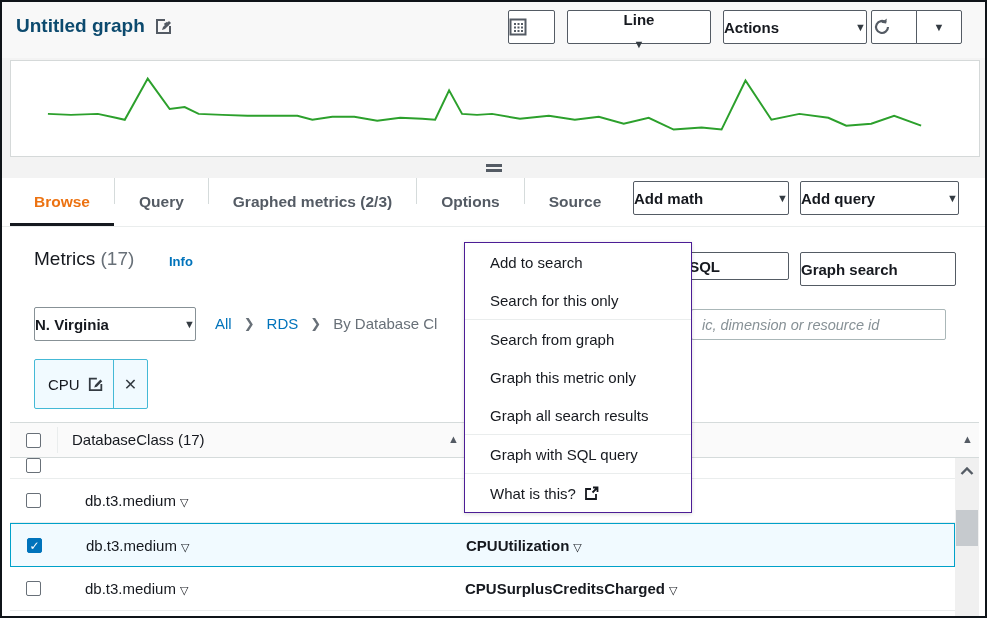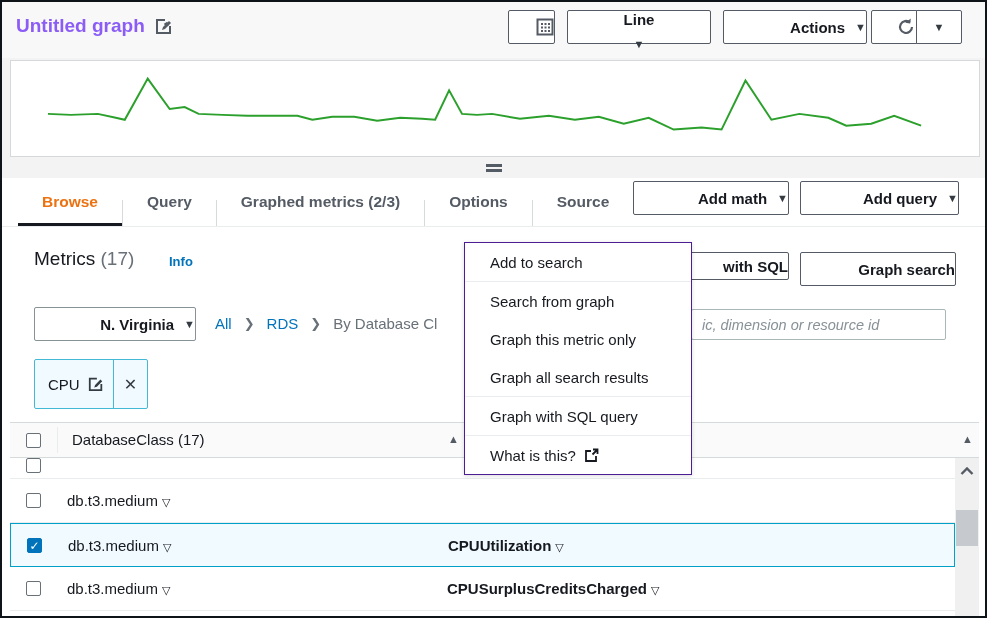--- a/index.html
+++ b/index.html
@@ -4,38 +4,38 @@
 <style>
   * { box-sizing: border-box; margin: 0; padding: 0; }
   html,body { background:#fff; }
   body { font-family: "Liberation Sans", "DejaVu Sans", sans-serif; color:#16191f; }
   #screen {
     position: relative; width: 987px; height: 618px;
     border: 2px solid #0f1419; overflow: hidden; background:#fff;
   }
   
   .topbar { position:absolute; left:0; top:0; width:100%; height:56px; background:#f8f8f8; }
-  .title { position:absolute; left:14px; top:13px; font-size:19px; font-weight:bold; color:#8b5cf6; }
+  .title { position:absolute; left:14px; top:13px; font-size:19px; font-weight:bold; color:#0c4a6e; }
   .title-edit { position:absolute; left:153px; top:15px; width:18px; height:18px; cursor:pointer; }
   .btn {
     position:absolute; background:#fff; border:1px solid #545b64; border-radius:2px;
-    display:flex; align-items:center; justify-content:flex-end; gap:10px;
+    display:flex; align-items:center; justify-content:space-between; gap:10px;
     font-size:15px; font-weight:bold; color:#16191f; cursor:pointer; height:34px; top:8px;
   }
   .caret { font-size:11px; color:#343b42; }
   .split-caret { justify-content:center; }
   
   .gray-strip { position:absolute; left:0; top:56px; width:100%; height:120px; background:#f3f3f3; }
   .chart-panel { position:absolute; left:8px; top:58px; width:970px; height:97px; background:#fff; border:1px solid #d5d9d9; }
   .chart-panel svg { display:block; width:100%; height:100%; }
   .resize-handle { position:absolute; left:484px; top:162px; width:16px; height:9px; cursor:row-resize; }
   .resize-handle i { display:block; height:2.5px; background:#545b64; margin-bottom:2.5px; }
   
   .tabs-zone { position:absolute; left:0; top:176px; width:100%; height:49px; background:#fff; border-bottom:1px solid #eaeded; }
-  .tabs { position:absolute; left:16px; top:0; height:48px; display:flex; align-items:flex-end; }
+  .tabs { position:absolute; left:8px; top:0; height:48px; display:flex; align-items:flex-start; }
   .tab { position:relative; height:48px; display:flex; align-items:center; padding:0 24px; font-size:15.5px; font-weight:bold; color:#545b64; cursor:pointer; white-space:nowrap; }
   .tab.active { color:#ec7211; }
   .tab.active::after { content:""; position:absolute; left:0; right:0; bottom:0; height:3px; background:#16191f; }
   .tab-divider { width:1px; height:26px; background:#d5dbdb; }
   .add-math-btn { left:631px; width:156px; top:179px; position:absolute; z-index:3; }
   .add-query-btn { left:798px; width:159px; top:179px; position:absolute; z-index:3; }
   
   .heading { position:absolute; left:32px; top:246px; font-size:19px; }
   .heading b { font-weight:normal; }
   .heading .count { color:#687078; font-weight:normal; }
@@ -68,21 +68,21 @@
   .sort1 { position:absolute; left:438px; top:10px; font-size:11px; color:#545b64; }
   .sort2 { position:absolute; left:952px; top:10px; font-size:11px; color:#545b64; }
   .tbl-body { position:absolute; left:8px; top:456px; width:945px; height:160px; background:#fff; }
   .partial-row { position:relative; height:21px; border-bottom:1px solid #eaeded; overflow:hidden; }
   .partial-row .cb { position:absolute; left:16px; top:0px; }
   .row { position:relative; height:44px; border-bottom:1px solid #eaeded; display:flex; align-items:center; background:#fff; }
   .row.selected { background:#f1faff; border:1px solid #00a1c9; }
   .cb { width:15px; height:15px; border:1px solid #687078; border-radius:2px; background:#fff; flex:0 0 auto; cursor:pointer; }
   .row .cb { margin-left:16px; }
   .cb.checked { background:#0073bb; border-color:#0073bb; color:#fff; font-size:12px; line-height:14px; text-align:center; }
-  .cell-class { font-size:15px; margin-left:26px; width:380px; white-space:nowrap; }
+  .cell-class { font-size:15px; margin-left:44px; width:380px; white-space:nowrap; }
   .cell-metric { font-size:15px; font-weight:bold; white-space:nowrap; }
   .row-caret { font-size:11px; color:#16191f; margin-left:4px; }
   
   .vscroll { position:absolute; left:953px; top:456px; width:24px; height:158px; background:#f0f0f0; z-index:6; }
   .vscroll .up { position:absolute; left:0; top:6px; width:24px; height:14px; display:flex; align-items:center; justify-content:center; cursor:pointer; }
   .vscroll .thumb { position:absolute; left:1px; top:52px; width:22px; height:36px; background:#c6cace; cursor:grab; }
   
   .menu {
     position:absolute; left:462px; top:240px; width:228px; z-index:20;
     background:#fff; border:1px solid #4c1d95; box-shadow:0 1px 4px rgba(0,0,0,.15);
@@ -249,20 +249,23 @@
           <path d="M1.5 7L7 1.5 12.5 7" fill="none" stroke="#545b64" stroke-width="2.4"></path>
         </svg>
     </div>
     <div class="thumb"></div>
   </div>
 
   <div class="menu" id="context-menu">
       <div class="menu-item">
         <span>Add to search</span>
       </div>
+      <div class="menu-item">
+        <span>Search for this only</span>
+      </div>
       <hr class="menu-sep">
       <div class="menu-item">
         <span>Search from graph</span>
       </div>
       <div class="menu-item">
         <span>Graph this metric only</span>
       </div>
       <div class="menu-item">
         <span>Graph all search results</span>
       </div>

